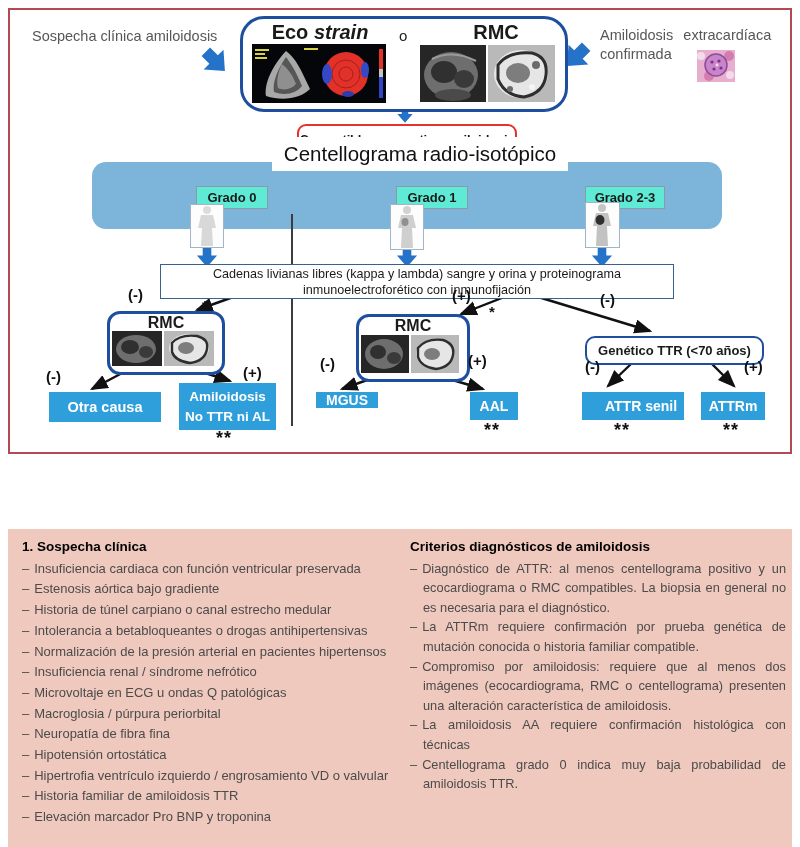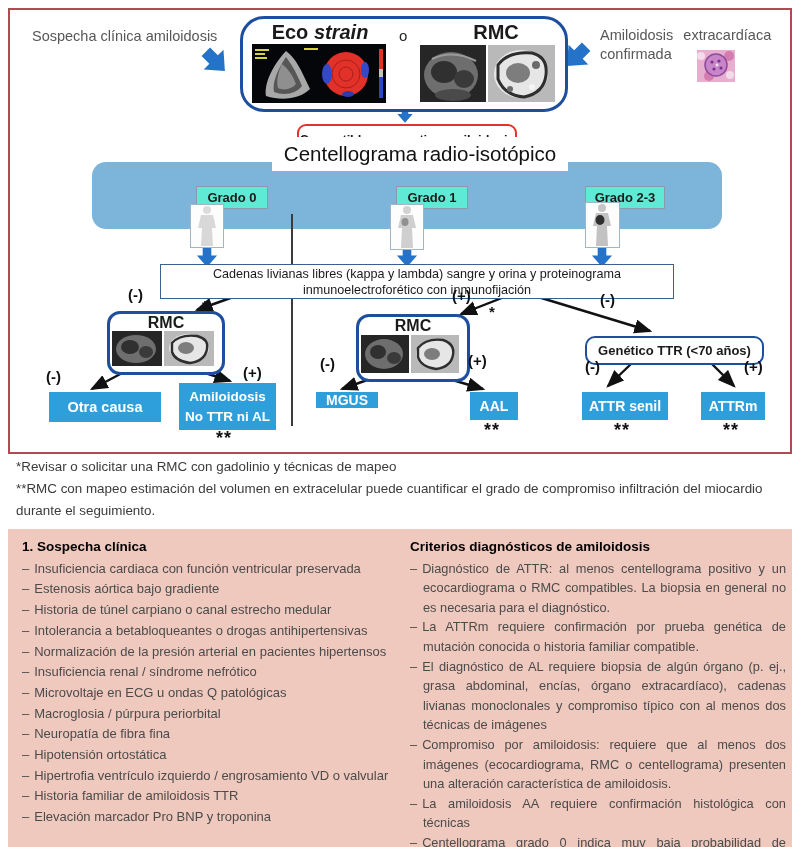--- a/index.html
+++ b/index.html
@@ -240,32 +240,28 @@
   <div class="abs sign" style="left:585px;top:358px;">(-)</div>
   <div class="abs sign" style="left:744px;top:358px;">(+)</div>
 
   <div class="abs obox" style="left:25px;top:392px;width:112px;height:30px;font-size:14.5px;margin-left:24px;">Otra causa</div>
   <div class="abs obox" style="left:179px;top:383px;width:97px;height:47px;font-size:13.5px;line-height:1.45;flex-direction:column;">
     <span>Amiloidosis</span>
     <span>No TTR ni AL</span>
   </div>
   <div class="abs obox" style="left:316px;top:392px;width:62px;height:16px;">MGUS</div>
   <div class="abs obox" style="left:470px;top:392px;width:48px;height:28px;">AAL</div>
-  <div class="abs obox" style="left:582px;top:392px;width:86px;height:28px;">ATTR senil</div>
+  <div class="abs obox" style="left:582px;top:392px;width:86px;height:28px;padding-left:16px;">ATTR senil</div>
   <div class="abs obox" style="left:701px;top:392px;width:64px;height:28px;">ATTRm</div>
 
   <div class="abs dstar" style="left:216px;top:428px;">**</div>
   <div class="abs dstar" style="left:484px;top:420px;">**</div>
   <div class="abs dstar" style="left:614px;top:420px;">**</div>
   <div class="abs dstar" style="left:723px;top:420px;">**</div>
 
-  <div class="abs footnotes">
-    <div>*Revisar o solicitar una RMC con gadolinio y técnicas de mapeo</div>
-    <div>**RMC con mapeo estimación del volumen en extracelular puede cuantificar el grado de compromiso infiltración del miocardio durante el seguimiento.</div>
-  </div>
 
   <div class="abs pink"></div>
   <div class="abs colL">
     <div class="coltitle">1. Sospecha clínica</div>
     <div>
         <div class="li"><span class="dash">–</span><span>Insuficiencia cardiaca con función ventricular preservada</span></div>
         <div class="li"><span class="dash">–</span><span>Estenosis aórtica bajo gradiente</span></div>
         <div class="li"><span class="dash">–</span><span>Historia de túnel carpiano o canal estrecho medular</span></div>
         <div class="li"><span class="dash">–</span><span>Intolerancia a betabloqueantes o drogas antihipertensivas</span></div>
         <div class="li"><span class="dash">–</span><span>Normalización de la presión arterial en pacientes hipertensos</span></div>
@@ -277,20 +273,19 @@
         <div class="li"><span class="dash">–</span><span>Hipertrofia ventrículo izquierdo / engrosamiento VD o valvular</span></div>
         <div class="li"><span class="dash">–</span><span>Historia familiar de amiloidosis TTR</span></div>
         <div class="li"><span class="dash">–</span><span>Elevación marcador Pro BNP y troponina</span></div>
       </div>
   </div>
   <div class="abs colR">
     <div class="coltitle">Criterios diagnósticos de amiloidosis</div>
     <div>
         <div class="ri"><span class="dash">–</span><span>Diagnóstico de ATTR: al menos centellograma positivo y un ecocardiograma o RMC compatibles. La biopsia en general no es necesaria para el diagnóstico.</span></div>
         <div class="ri"><span class="dash">–</span><span>La ATTRm requiere confirmación por prueba genética de mutación conocida o historia familiar compatible.</span></div>
-        <div class="ri"><span class="dash">–</span><span>El diagnóstico de AL requiere biopsia de algún órgano (p. ej., grasa abdominal, encías, órgano extracardíaco), cadenas livianas monoclonales y compromiso típico con al menos dos técnicas de imágenes</span></div>
         <div class="ri"><span class="dash">–</span><span>Compromiso por amiloidosis: requiere que al menos dos imágenes (ecocardiograma, RMC o centellograma) presenten una alteración característica de amiloidosis.</span></div>
         <div class="ri"><span class="dash">–</span><span>La amiloidosis AA requiere confirmación histológica con técnicas</span></div>
         <div class="ri"><span class="dash">–</span><span>Centellograma grado 0 indica muy baja probabilidad de amiloidosis TTR.</span></div>
       </div>
   </div>
 
 </div>
 
 </body></html>

